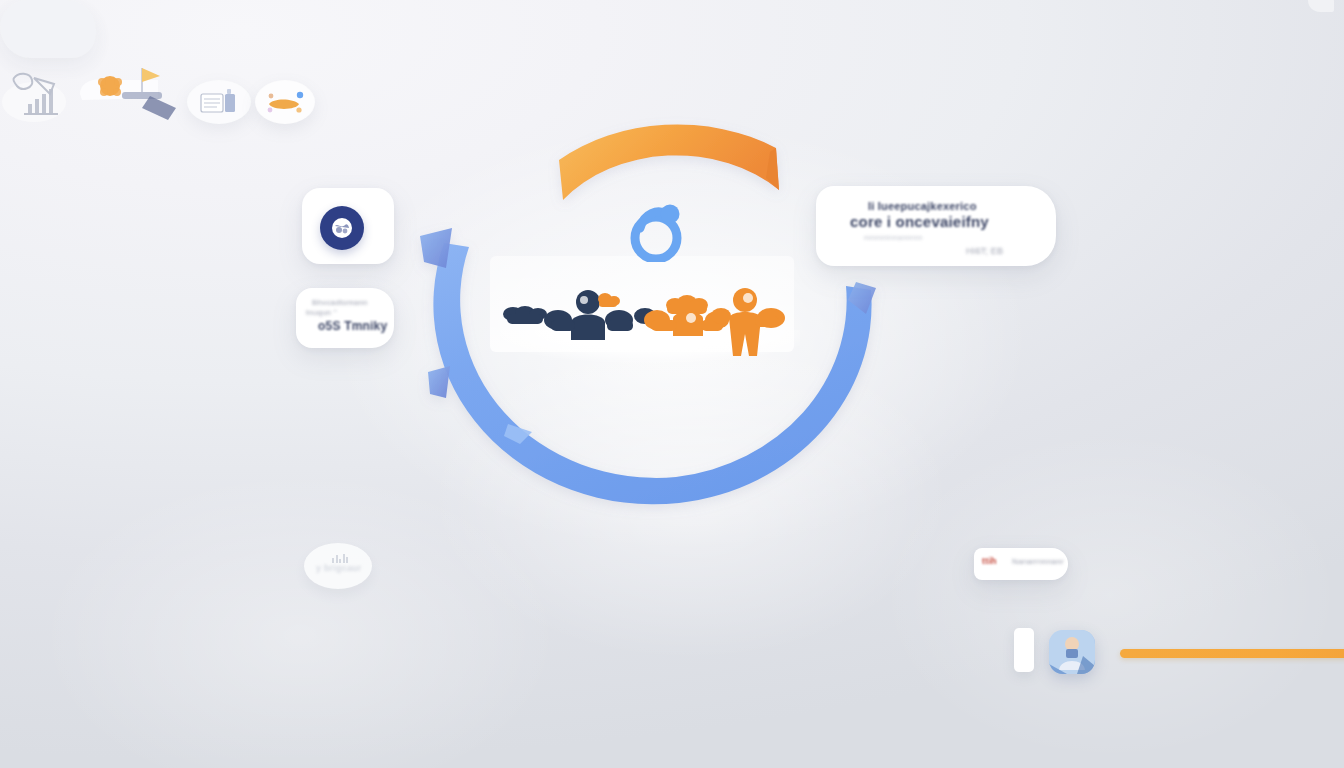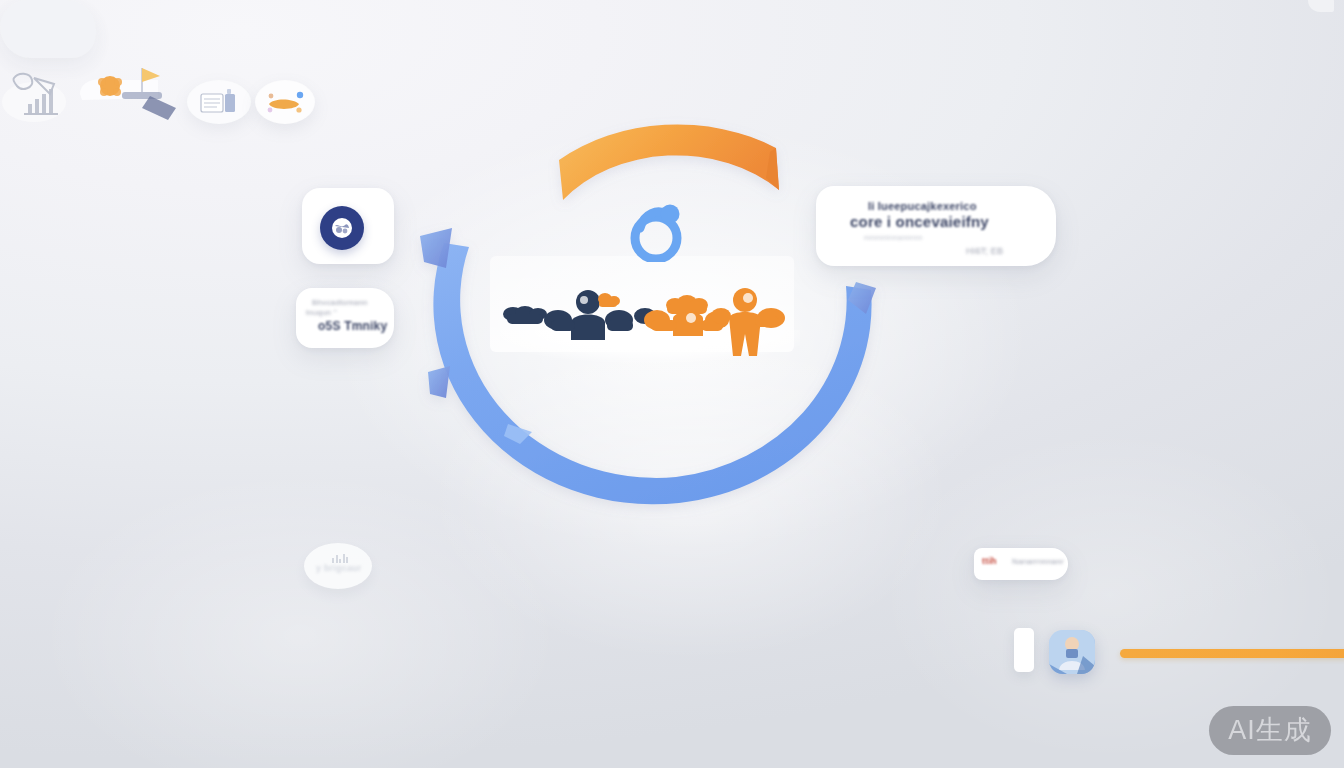--- a/index.html
+++ b/index.html
@@ -339,17 +339,14 @@
       <rect x="17" y="19" width="12" height="9" rx="2" fill="#6f8fc4"></rect>
       <path d="M0 34 L18 44 L0 44 Z" fill="#4f7fc4" opacity=".6"></path>
       <path d="M34 26 L46 36 L46 44 L28 44 Z" fill="#3f6db0" opacity=".55"></path>
     </svg>
   </div>
 
   
   <div id="orange-bar"></div>
 
   
-  <div id="ai-badge">
-    <span>AI生成</span>
-  </div>
 
 </div>
 
 </body></html>

